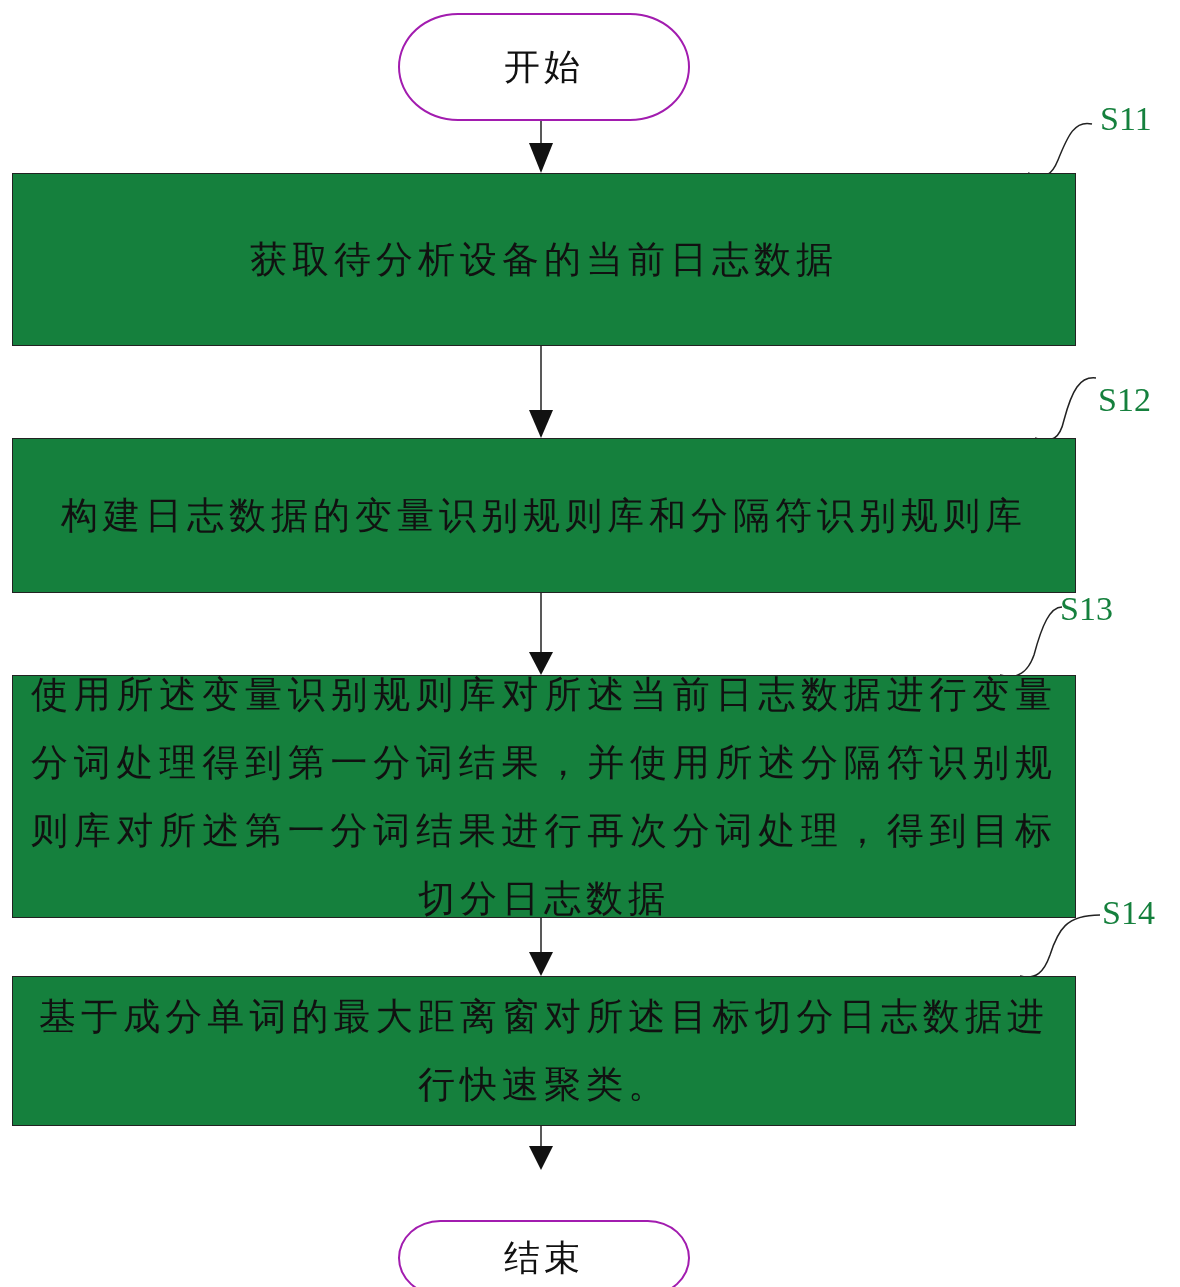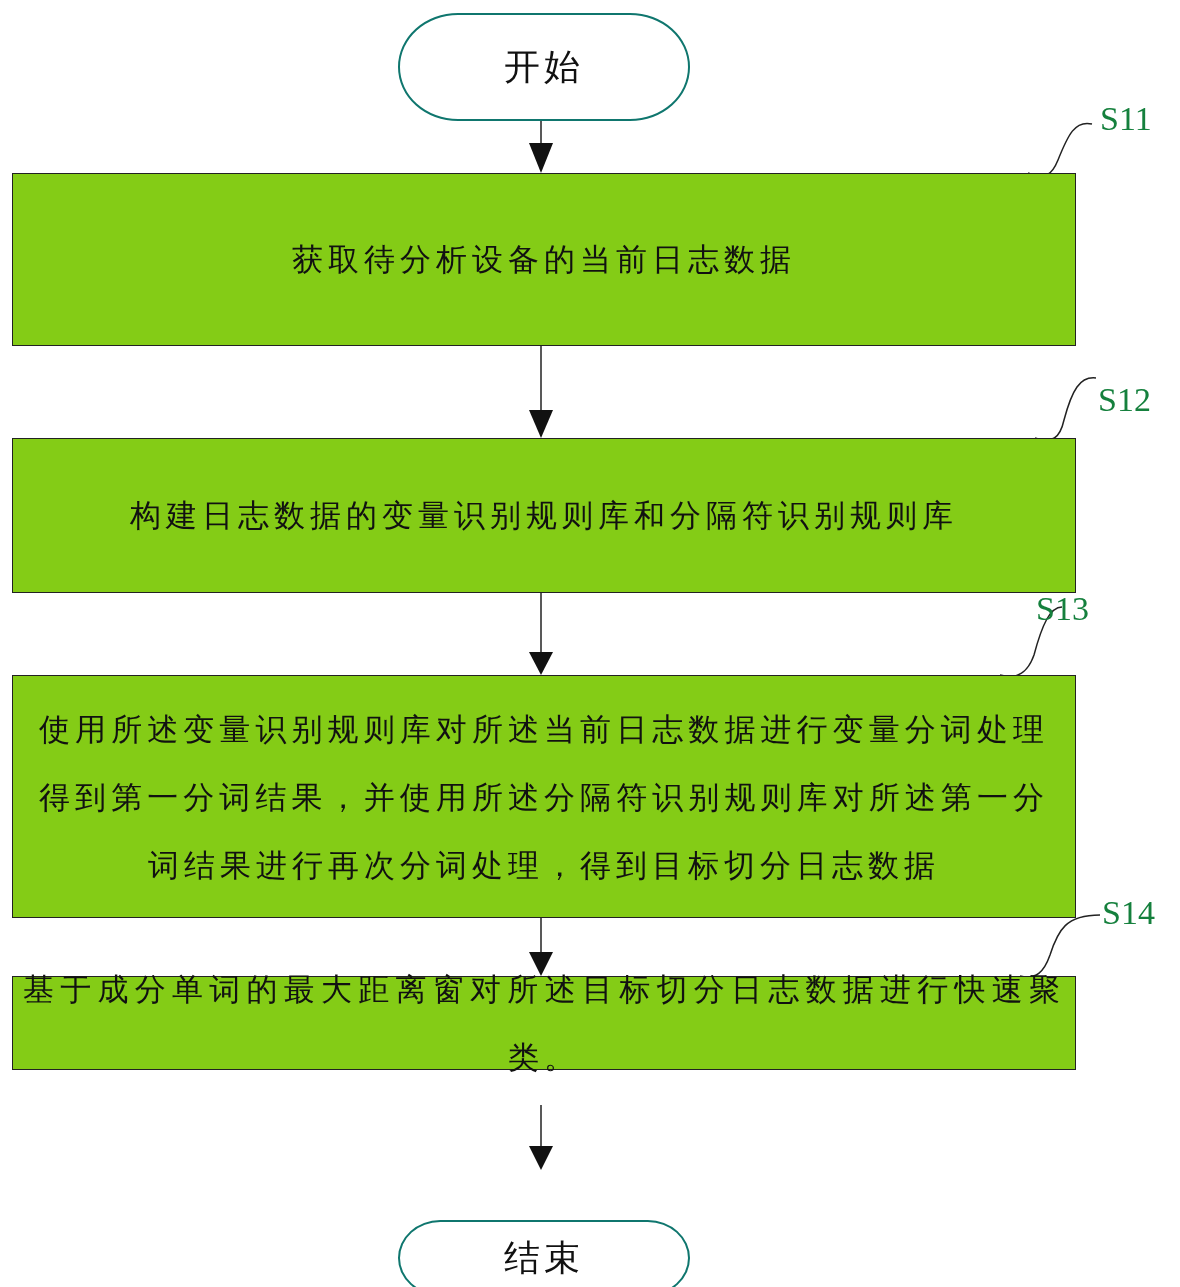--- a/index.html
+++ b/index.html
@@ -1,27 +1,27 @@
 <!DOCTYPE html>
 <html><head>
 <meta charset="utf-8">
 <style>
   html, body { margin:0; padding:0; background:#fff; }
   body { width:1180px; height:1287px; position:relative; overflow:hidden;
          font-family: "DejaVu Serif", "Liberation Serif", serif; color:#111; }
-  .terminal { position:absolute; left:398px; width:292px; border:2px solid #0f766e;
+  .terminal { position:absolute; left:398px; width:292px; border:2px solid #a21caf;
               border-radius:60px / 54px; box-sizing:border-box; background:#fff;
               display:flex; align-items:center; justify-content:center;
               font-size:36px; letter-spacing:4px; }
   .box { position:absolute; left:12px; width:1064px; border:1.5px solid #222;
-         box-sizing:border-box; background:#84cc16; display:flex; align-items:center;
-         justify-content:center; text-align:center; font-size:31px;
+         box-sizing:border-box; background:#15803d; display:flex; align-items:center;
+         justify-content:center; text-align:center; font-size:37px;
          letter-spacing:5px; line-height:1.0; }
   .box .txt { display:block; }
-  .multi { line-height:68px; padding:0 26px; text-align:justify; text-align-last:center; }
+  .multi { line-height:68px; padding:0 18px; text-align:justify; text-align-last:center; }
   .label { position:absolute; font-family:"Liberation Serif", "DejaVu Serif", serif;
            font-size:34px; color:#15803d; letter-spacing:0px; }
   svg.overlay { position:absolute; left:0; top:0; pointer-events:none; }
 </style>
 </head>
 <body>
 
 <svg class="overlay" width="1180" height="1287">
   <defs>
     <marker id="arr" markerWidth="10" markerHeight="14" refX="5" refY="14" orient="auto" markerUnits="userSpaceOnUse">
@@ -61,25 +61,25 @@
 <div class="label" style="left:1100px;top:100px;">S11</div>
 <div class="box" style="top:173px;height:173px;">
   <span class="txt">获取待分析设备的当前日志数据</span>
 </div>
 
 <div class="label" style="left:1098px;top:362px;margin-top:19px;">S12</div>
 <div class="box" style="top:438px;height:155px;">
   <span class="txt">构建日志数据的变量识别规则库和分隔符识别规则库</span>
 </div>
 
-<div class="label" style="left:1036px;top:590px;">S13</div>
+<div class="label" style="left:1060px;top:590px;">S13</div>
 <div class="box multi" style="top:675px;height:243px;">
   <span class="txt">使用所述变量识别规则库对所述当前日志数据进行变量分词处理得到第一分词结果，并使用所述分隔符识别规则库对所述第一分词结果进行再次分词处理，得到目标切分日志数据</span>
 </div>
 
 <div class="label" style="left:1102px;top:894px;">S14</div>
-<div class="box multi" style="top:976px;height:94px;padding:0 10px;">
+<div class="box multi" style="top:976px;height:150px;padding:0 26px;">
   <span class="txt">基于成分单词的最大距离窗对所述目标切分日志数据进行快速聚类。</span>
 </div>
 
 <div class="terminal" style="top:1220px;height:76px;">
   <span>结束</span>
 </div>
 
 </body></html>

